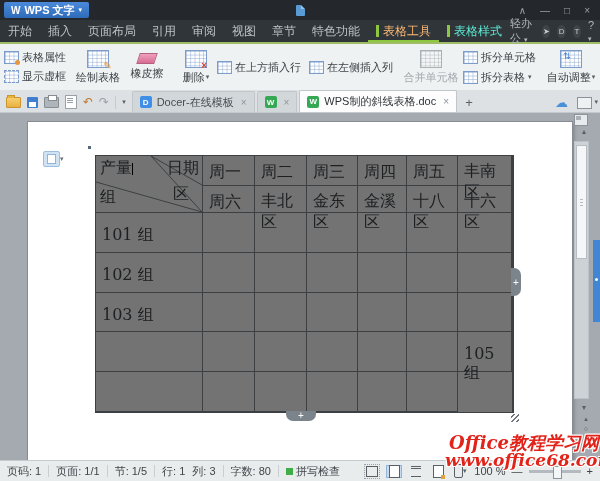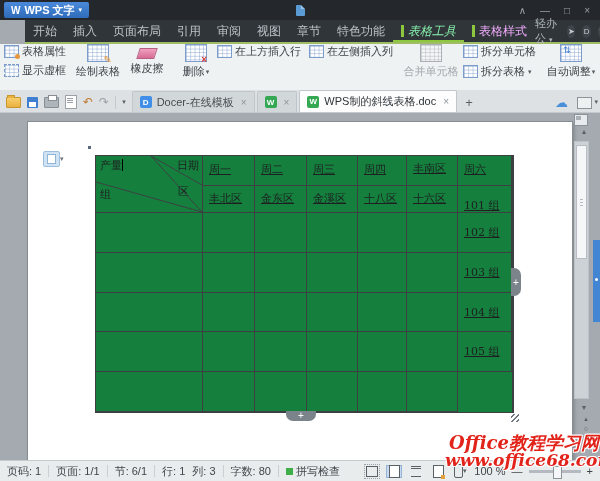--- a/index.html
+++ b/index.html
@@ -14,31 +14,31 @@
   .wpsbtn .crt{font-size:7px;font-weight:normal;}
   .titletext{position:absolute;left:0;right:0;top:0;height:20px;display:flex;align-items:center;justify-content:center;
              gap:5px;font-size:11px;color:#bfc5ca;pointer-events:none;}
   .docico{width:9px;height:11px;background:#5b9bd5;border-radius:1px;position:relative;}
   .docico::after{content:"";position:absolute;right:0;top:0;border:2px solid #24282c;border-left-color:#9cc3e8;border-bottom-color:#9cc3e8;}
   .winctl{margin-left:auto;display:flex;align-items:center;gap:14px;padding-right:10px;color:#9aa1a7;font-size:10px;}
   .winctl span{cursor:default;}
 
   
   .tabrow{position:absolute;top:20px;left:0;right:0;height:22px;background:#30353a;border-bottom:2px solid #a0bd66;
-          display:flex;align-items:stretch;font-size:12px;color:#bdc3c8;margin-left:25px;}
+          display:flex;align-items:stretch;font-size:12px;color:#bdc3c8;}
   .rtab{padding:0 8px;display:flex;align-items:center;white-space:nowrap;}
-  .rtab.ctx{color:#f0abfc;}
+  .rtab.ctx{color:#5eead4;}
   .rtab.ctx::before{content:"";width:3px;height:12px;background:#8dc63f;margin-right:4px;}
-  .rtab.active{color:#86efac;box-shadow:inset 0 -2px 0 #8dc63f;font-style:italic;}
+  .rtab.active{color:#fdba74;box-shadow:inset 0 -2px 0 #8dc63f;}
   .tabrow-right{margin-left:auto;display:flex;align-items:center;gap:7px;padding-right:8px;font-size:11px;color:#b3b9bf;}
   .circ{width:13px;height:13px;border-radius:50%;background:#3e444a;color:#c6ccd1;font-size:8px;display:flex;align-items:center;justify-content:center;}
 
   
   .ribbon{position:absolute;top:44px;left:0;right:0;height:46px;background:#eff2f3;border-bottom:1px solid #ccd2d5;
-          display:flex;align-items:flex-start;padding:0 2px;overflow:hidden;font-size:11px;}
+          display:flex;align-items:center;padding:0 2px;overflow:hidden;font-size:11px;}
   .vsep{width:1px;background:#d6dbde;margin:4px 2px;flex:0 0 auto;}
   .rgroup{display:flex;align-items:center;gap:3px;padding:0 2px;flex:0 0 auto;}
   .stack{display:flex;flex-direction:column;justify-content:center;gap:4px;}
   .sbtn{display:flex;align-items:center;gap:3px;white-space:nowrap;color:#3d4347;}
   .bigbtn{width:46px;display:flex;flex-direction:column;align-items:center;justify-content:center;gap:2px;white-space:nowrap;}
   .bigbtn .lbl{display:flex;align-items:center;gap:1px;}
   .disabled{color:#a2a8ad;}
   .mti{width:13px;height:11px;border:1px solid #7c9ccb;flex:0 0 auto;background:
        linear-gradient(90deg,rgba(124,156,203,.5) 1px,transparent 1px) 0 0/4.3px 100%,
        linear-gradient(rgba(124,156,203,.5) 1px,transparent 1px) 0 0/100% 3.6px,#fff;position:relative;}
@@ -84,22 +84,22 @@
 
   
   .docarea{position:absolute;top:113px;left:0;right:0;bottom:21px;background:#a4aab0;overflow:hidden;}
   .page{position:absolute;left:28px;top:9px;width:544px;height:420px;background:#fff;
         box-shadow:0 0 0 1px #878d92,2px 2px 4px rgba(0,0,0,.25);}
 
   
   .wtable{position:absolute;left:95px;top:42px;display:grid;
           grid-template-columns:107px 52px 52px 51px 49px 51px 54px;
           grid-template-rows:30px 27px 40px 40px 39px 40px 40px;
-          border:1px solid #3c4043;border-right-width:2px;background:#15803d;
-          font-family:"DejaVu Serif","Liberation Serif",serif;font-size:11px;color:#1d1f21;text-decoration:underline;}
+          border:1px solid #3c4043;border-right-width:2px;background:#737373;
+          font-family:"DejaVu Serif","Liberation Serif",serif;font-size:16px;color:#1d1f21;}
   .tc{border-right:1px solid #3c4043;border-bottom:1px solid #3c4043;padding:6px 0 0 6px;box-sizing:border-box;}
   .tc.gl{padding-top:12px;}
   .diag{grid-row:1/3;position:relative;padding:0;}
   .diag svg{position:absolute;left:0;top:0;width:100%;height:100%;}
   .dlabel{position:absolute;white-space:nowrap;}
   .cursorbar{display:inline-block;width:1px;height:12px;background:#000;vertical-align:-2px;}
 
   
   .movehandle{position:absolute;left:82px;top:27px;width:15px;height:15px;}
   .movehandle i{position:absolute;width:0;height:0;border:3px solid transparent;}
@@ -349,20 +349,21 @@
       <span class="dlabel" style="left:4px;top:2px"><span>产量</span><span class="cursorbar"></span></span>
       <span class="dlabel" style="right:3px;top:2px">日期</span>
       <span class="dlabel" style="right:13px;top:28px">区</span>
       <span class="dlabel" style="left:4px;top:31px">组</span>
     </div>
 
     <div class="tc">周一</div>
     <div class="tc">周二</div>
     <div class="tc">周三</div>
     <div class="tc">周四</div>
+    <div class="tc">周五</div>
     <div class="tc" style="padding-top:5px">丰南区</div>
 
     <div class="tc">周六</div>
     <div class="tc" style="padding-top:5px">丰北区</div>
     <div class="tc" style="padding-top:5px">金东区</div>
     <div class="tc" style="padding-top:5px">金溪区</div>
     <div class="tc" style="padding-top:5px">十八区</div>
     <div class="tc" style="padding-top:5px">十六区</div>
 
     <div class="tc gl">101 组</div>
@@ -379,21 +380,20 @@
       <div class="tc"></div>
       <div class="tc"></div>
       <div class="tc"></div>
     <div class="tc gl">103 组</div>
     <div class="tc"></div>
       <div class="tc"></div>
       <div class="tc"></div>
       <div class="tc"></div>
       <div class="tc"></div>
       <div class="tc"></div>
-    <div class="tc gl">104 组</div>
     <div class="tc"></div>
       <div class="tc"></div>
       <div class="tc"></div>
       <div class="tc"></div>
       <div class="tc"></div>
       <div class="tc"></div>
     <div class="tc gl">105 组</div>
     <div class="tc"></div>
       <div class="tc"></div>
       <div class="tc"></div>
@@ -418,21 +418,21 @@
     <span>▾</span>
   </div>
   <div class="sidetab"></div>
 </div>
 
 <div class="statusbar">
   <span>页码: 1</span>
   <span class="ssep"></span>
   <span>页面: 1/1</span>
   <span class="ssep"></span>
-  <span>节: 6/1</span>
+  <span>节: 1/5</span>
   <span class="ssep"></span>
   <span>行: 1</span>
   <span>列: 3</span>
   <span class="ssep"></span>
   <span>字数: 80</span>
   <span class="ssep"></span>
   <span><span class="greensq"></span><span>拼写检查</span></span>
   <div class="sright">
     <span class="vico">
         <span class="vi1"></span>

